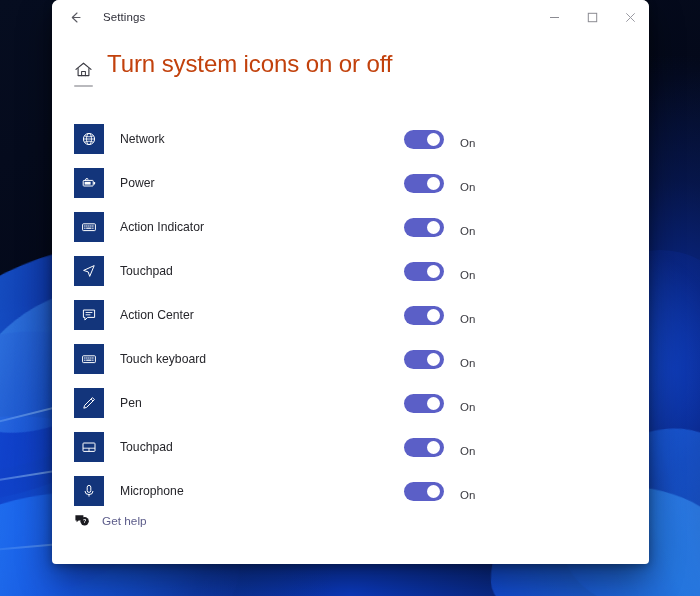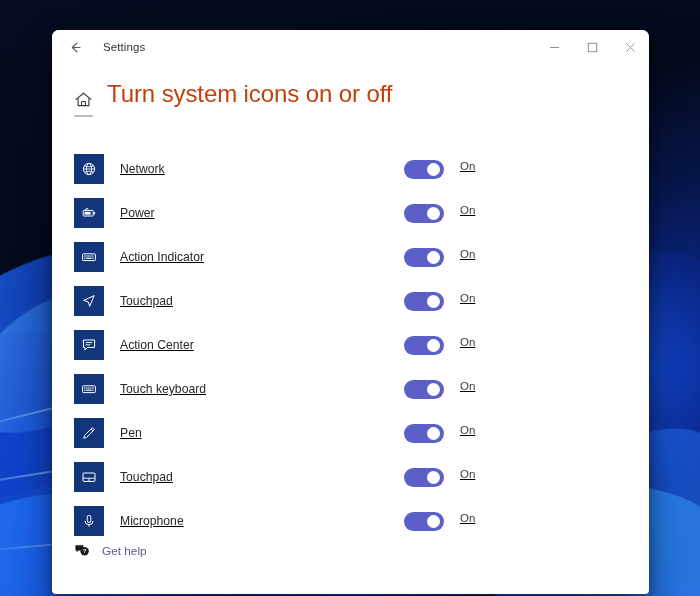--- a/index.html
+++ b/index.html
@@ -98,21 +98,21 @@
     width: 240px; height: 150px;
     background: linear-gradient(70deg, rgba(18,80,230,0.75) 0%, rgba(48,150,255,0.6) 70%, rgba(90,180,255,0.35) 100%);
     border-radius: 50% 50% 40% 60% / 60% 46% 54% 40%;
     transform: rotate(-3deg);
   }
 
   
   #settings-window {
     position: absolute;
     left: 52px;
-    top: 30px;
+    top: 0;
     width: 597px;
     height: 564px;
     background: #ffffff;
     border-radius: 7px 7px 4px 4px;
     box-shadow: 0 14px 34px rgba(0,0,0,0.45), 0 2px 8px rgba(0,0,0,0.3);
     overflow: hidden;
     display: flex;
     flex-direction: column;
   }
 
@@ -190,21 +190,20 @@
     letter-spacing: -0.1px;
     line-height: 1;
     margin-bottom: 23px;
   }
 
   
   #icon-list {
     flex: 1 1 auto;
     padding: 18px 0 0 0;
     overflow: hidden;
-    text-decoration: underline;
   }
 
   .list-row {
     height: 44px;
     display: flex;
     align-items: center;
     padding-left: 22px;
     cursor: default;
   }
 
@@ -222,21 +221,21 @@
     font-size: 12.2px;
     color: #26262b;
     margin-left: 16px;
     flex: 0 0 auto;
     white-space: nowrap;
   }
 
   .row-toggle-wrap {
     margin-left: auto;
     display: flex;
-    align-items: flex-start;
+    align-items: flex-end;
     width: 245px;
     flex: 0 0 245px;
   }
 
   .toggle {
     width: 40px;
     height: 19px;
     border-radius: 10px;
     background: #5b5fc7;
     position: relative;

